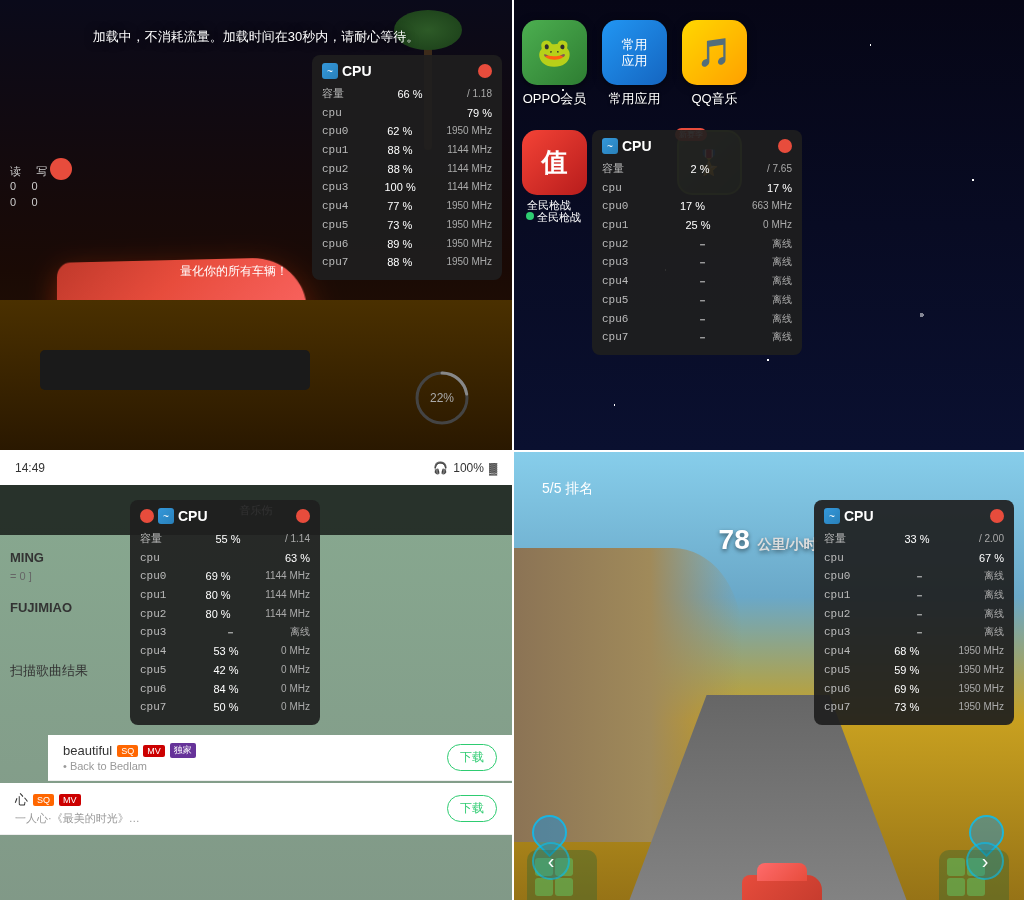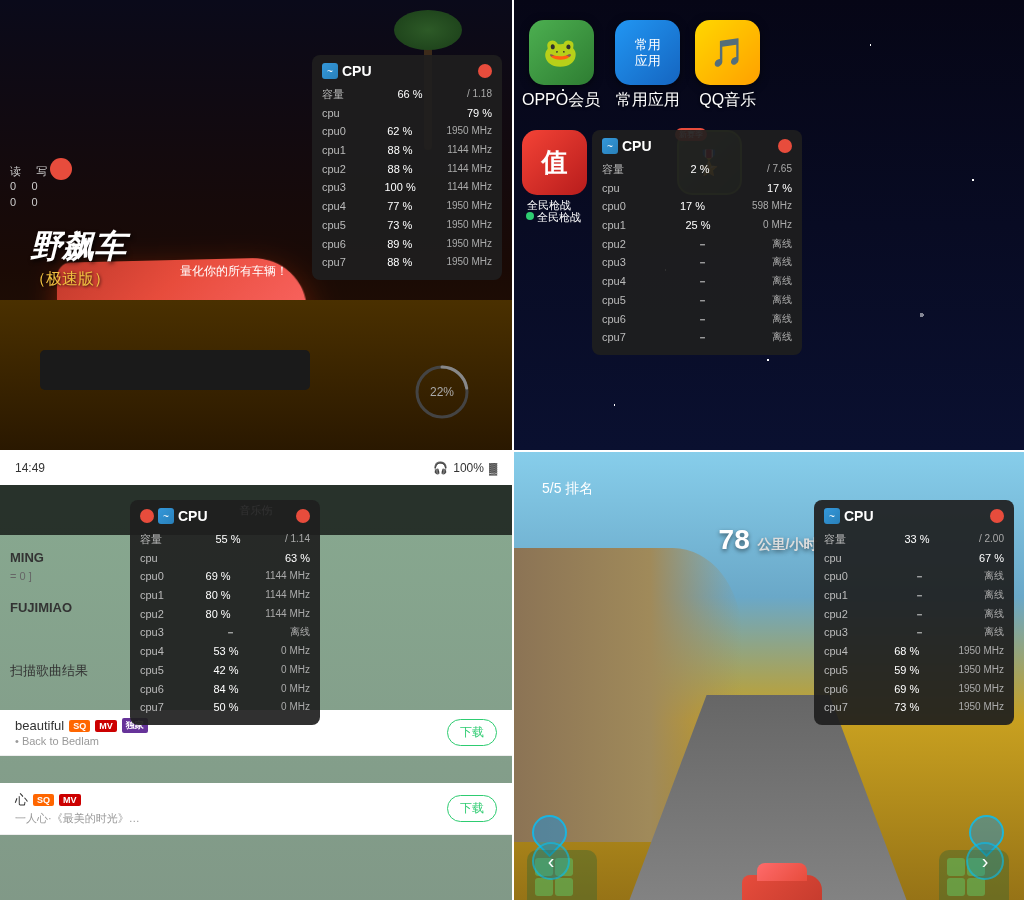--- a/index.html
+++ b/index.html
@@ -100,21 +100,21 @@
       text-shadow: 2px 2px 4px rgba(0,0,0,0.8);
       font-style: italic;
     }
     .game-title .subtitle {
       font-size: 16px;
       color: #f0c040;
       text-shadow: 1px 1px 3px rgba(0,0,0,0.8);
     }
     .progress-circle {
       position: absolute;
-      bottom: 28px;
+      bottom: 22px;
       right: 40px;
       width: 60px;
       height: 60px;
       z-index: 10;
       text-decoration: underline;
     }
     .progress-circle svg {
       transform: rotate(-90deg);
     }
     .progress-label {
@@ -194,20 +194,21 @@
     .cpu-row {
       display: flex;
       justify-content: space-between;
       color: #ccc;
       font-size: 11px;
       line-height: 1.7;
     }
     .cpu-row .label {
       color: #bbb;
       min-width: 35px;
+      font-family: Liberation Mono, monospace;
     }
     .cpu-row .value {
       color: #fff;
       text-align: right;
     }
     .cpu-row .freq {
       color: #aaa;
       font-size: 10px;
       margin-left: 4px;
     }
@@ -262,21 +263,21 @@
       font-size: 11px;
       color: #fff;
       text-align: center;
       padding: 5px;
     }
     .app-icon-qq {
       background: linear-gradient(135deg, #FFD700, #FFA000);
     }
     .app-icon-label {
       color: #fff;
-      font-size: 16px;
+      font-size: 13px;
       text-shadow: 0 1px 3px rgba(0,0,0,0.8);
     }
     .zhi-icon-box {
       width: 65px;
       height: 65px;
       border-radius: 15px;
       background: linear-gradient(135deg, #f44336, #b71c1c);
       display: flex;
       align-items: center;
       justify-content: center;
@@ -416,28 +417,28 @@
       display: flex;
       align-items: center;
       justify-content: space-between;
       left: 0;
       right: 0;
       padding: 8px 15px;
       background: #fff;
       border-bottom: 1px solid #eee;
       z-index: 5;
     }
-    .song-item-1 { bottom: 144px; }
+    .song-item-1 { bottom: 119px; margin-left: 48px; }
     .song-item-2 { bottom: 65px; }
     .song-info { flex: 1; }
     .song-name { font-size: 13px; color: #333; display: flex; align-items: center; gap: 5px; }
     .song-artist { font-size: 11px; color: #999; margin-top: 2px; }
     .badge { 
       display: inline-block; padding: 1px 4px; border-radius: 2px; 
-      font-size: 9px; font-weight: bold; 
+      font-size: 9px; font-weight: normal; 
     }
     .badge-sq { background: #ff6600; color: #fff; }
     .badge-mv { background: #cc0000; color: #fff; }
     .download-btn {
       background: transparent;
       border: 1px solid #2ecc71;
       color: #2ecc71;
       padding: 4px 12px;
       border-radius: 15px;
       font-size: 12px;
@@ -606,24 +607,21 @@
     }
   </style>
 </head>
 <body>
 
 <div class="quadrant q-top-left" style="position:absolute;top:0;left:0;width:512px;height:450px;">
   <div class="car-scene">
     <div class="road-bg"></div>
     <div class="palm-tree"></div>
   </div>
-  <div class="game-title">
-    <div class="title-cn">野飙车</div>
-    <div class="subtitle">（极速版）</div>
-  </div>
+  <div class="loading-text">加载中，不消耗流量。加载时间在30秒内，请耐心等待。</div>
   <div class="record-btn"></div>
   <div class="io-panel">
     <span>读</span>&nbsp;&nbsp;&nbsp;&nbsp;
     <span>写</span><br>
     <span>0</span>&nbsp;&nbsp;&nbsp;&nbsp;
     <span>0</span><br>
     <span>0</span>&nbsp;&nbsp;&nbsp;&nbsp;
     <span>0</span>
   </div>
   <div style="position:absolute;bottom:170px;left:180px;right:10px;color:#fff;font-size:12px;z-index:8;">量化你的所有车辆！</div>
@@ -753,21 +751,21 @@
       <span class="freq">/ 7.65</span>
     </div>
     <div class="cpu-row">
       <span class="label">cpu</span>
       <span class="value">17 %</span>
     </div>
     <div id="cores-tr">
         <div class="cpu-row">
           <span class="label">cpu0</span>
           <span class="value">17 %</span>
-          <span class="freq">598 MHz</span>
+          <span class="freq">663 MHz</span>
         </div>
         <div class="cpu-row">
           <span class="label">cpu1</span>
           <span class="value">25 %</span>
           <span class="freq">0 MHz</span>
         </div>
         <div class="cpu-row">
           <span class="label">cpu2</span>
           <span class="value">－</span>
           <span class="freq">离线</span>

